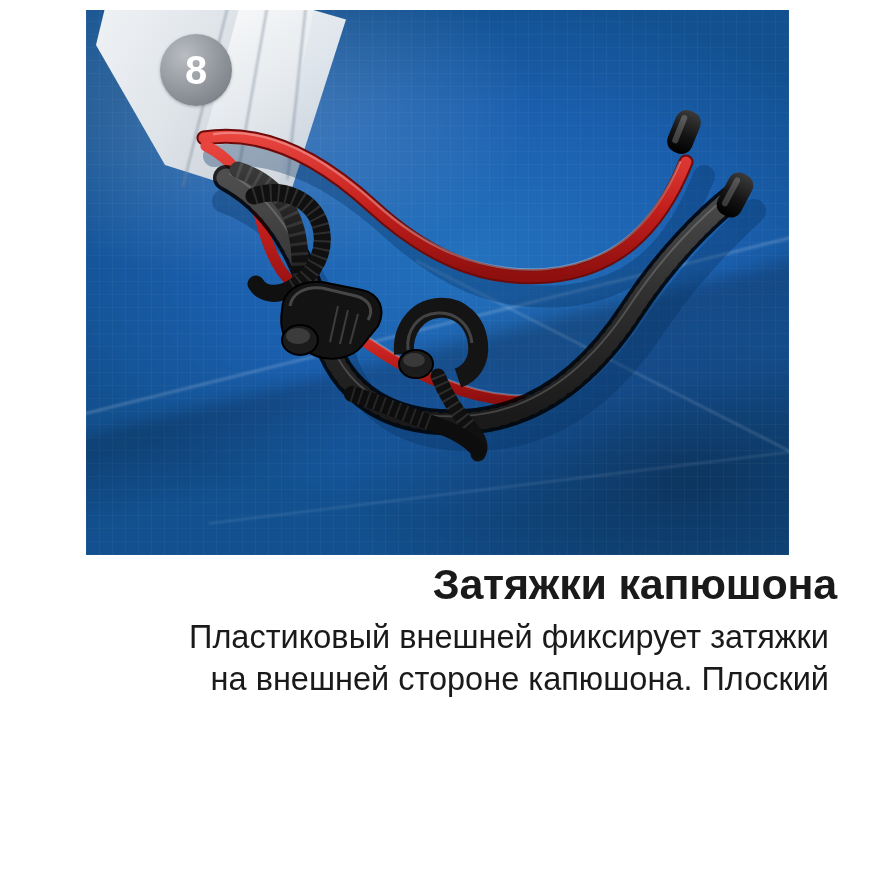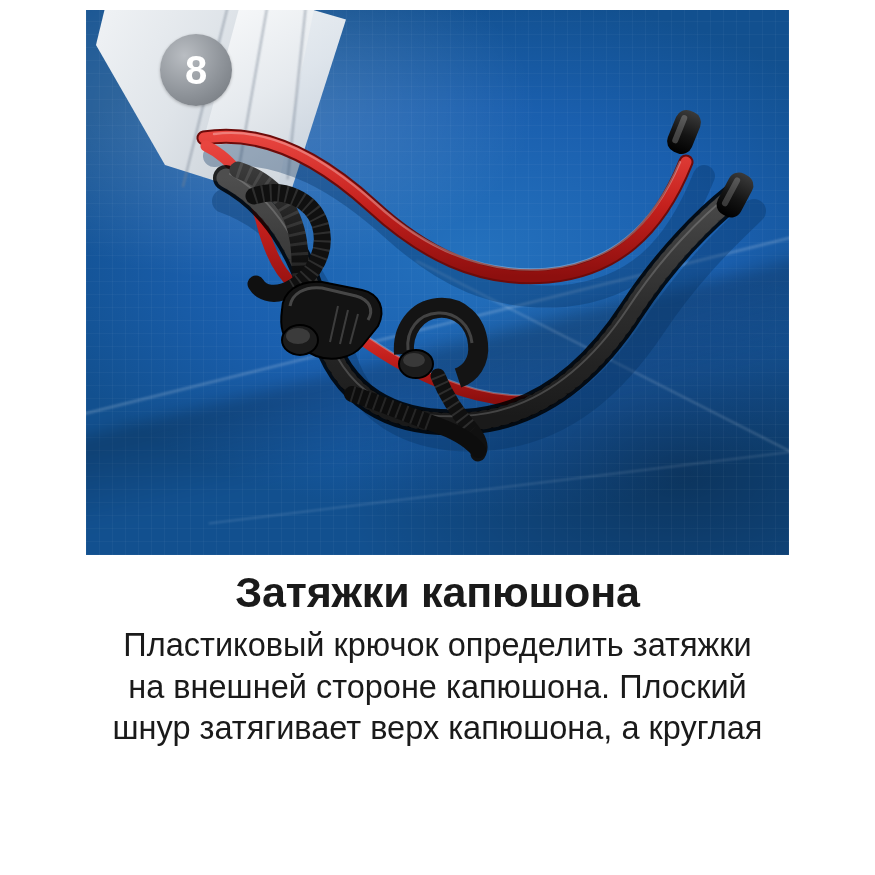--- a/index.html
+++ b/index.html
@@ -121,24 +121,23 @@
     box-shadow: 0 1px 3px rgba(0,0,0,0.25);
     z-index: 6;
   }
 
   
   .caption {
     position: absolute;
     left: 0;
     top: 560px;
     width: 875px;
-    text-align: center;
+    text-align: right;
     padding: 0 38px;
     box-sizing: border-box;
-    margin-top: 8px;
   }
   .title {
     font-size: 43px;
     font-weight: bold;
     color: #1a1a1a;
     letter-spacing: -0.2px;
     margin: 0 0 8px 0;
     line-height: 1.15;
   }
   .body-text {
@@ -247,19 +246,18 @@
         <path d="M266,384 C292,392 320,404 348,414" fill="none" stroke="rgba(255,255,255,0.10)" stroke-width="16" stroke-dasharray="2 6"></path>
       </g>
     </svg>
 
     <div class="badge">8</div>
   </div>
 
   <div class="caption">
     <h1 class="title">Затяжки капюшона</h1>
     <p class="body-text">
-      <span class="ln">Пластиковый крючок определить затяжки</span>
+      <span class="ln">Пластиковый внешней фиксирует затяжки</span>
       <span class="ln">на внешней стороне капюшона. Плоский</span>
-      <span class="ln">шнур затягивает верх капюшона, а круглая</span>
     </p>
   </div>
 
 </div>
 
 </body></html>

